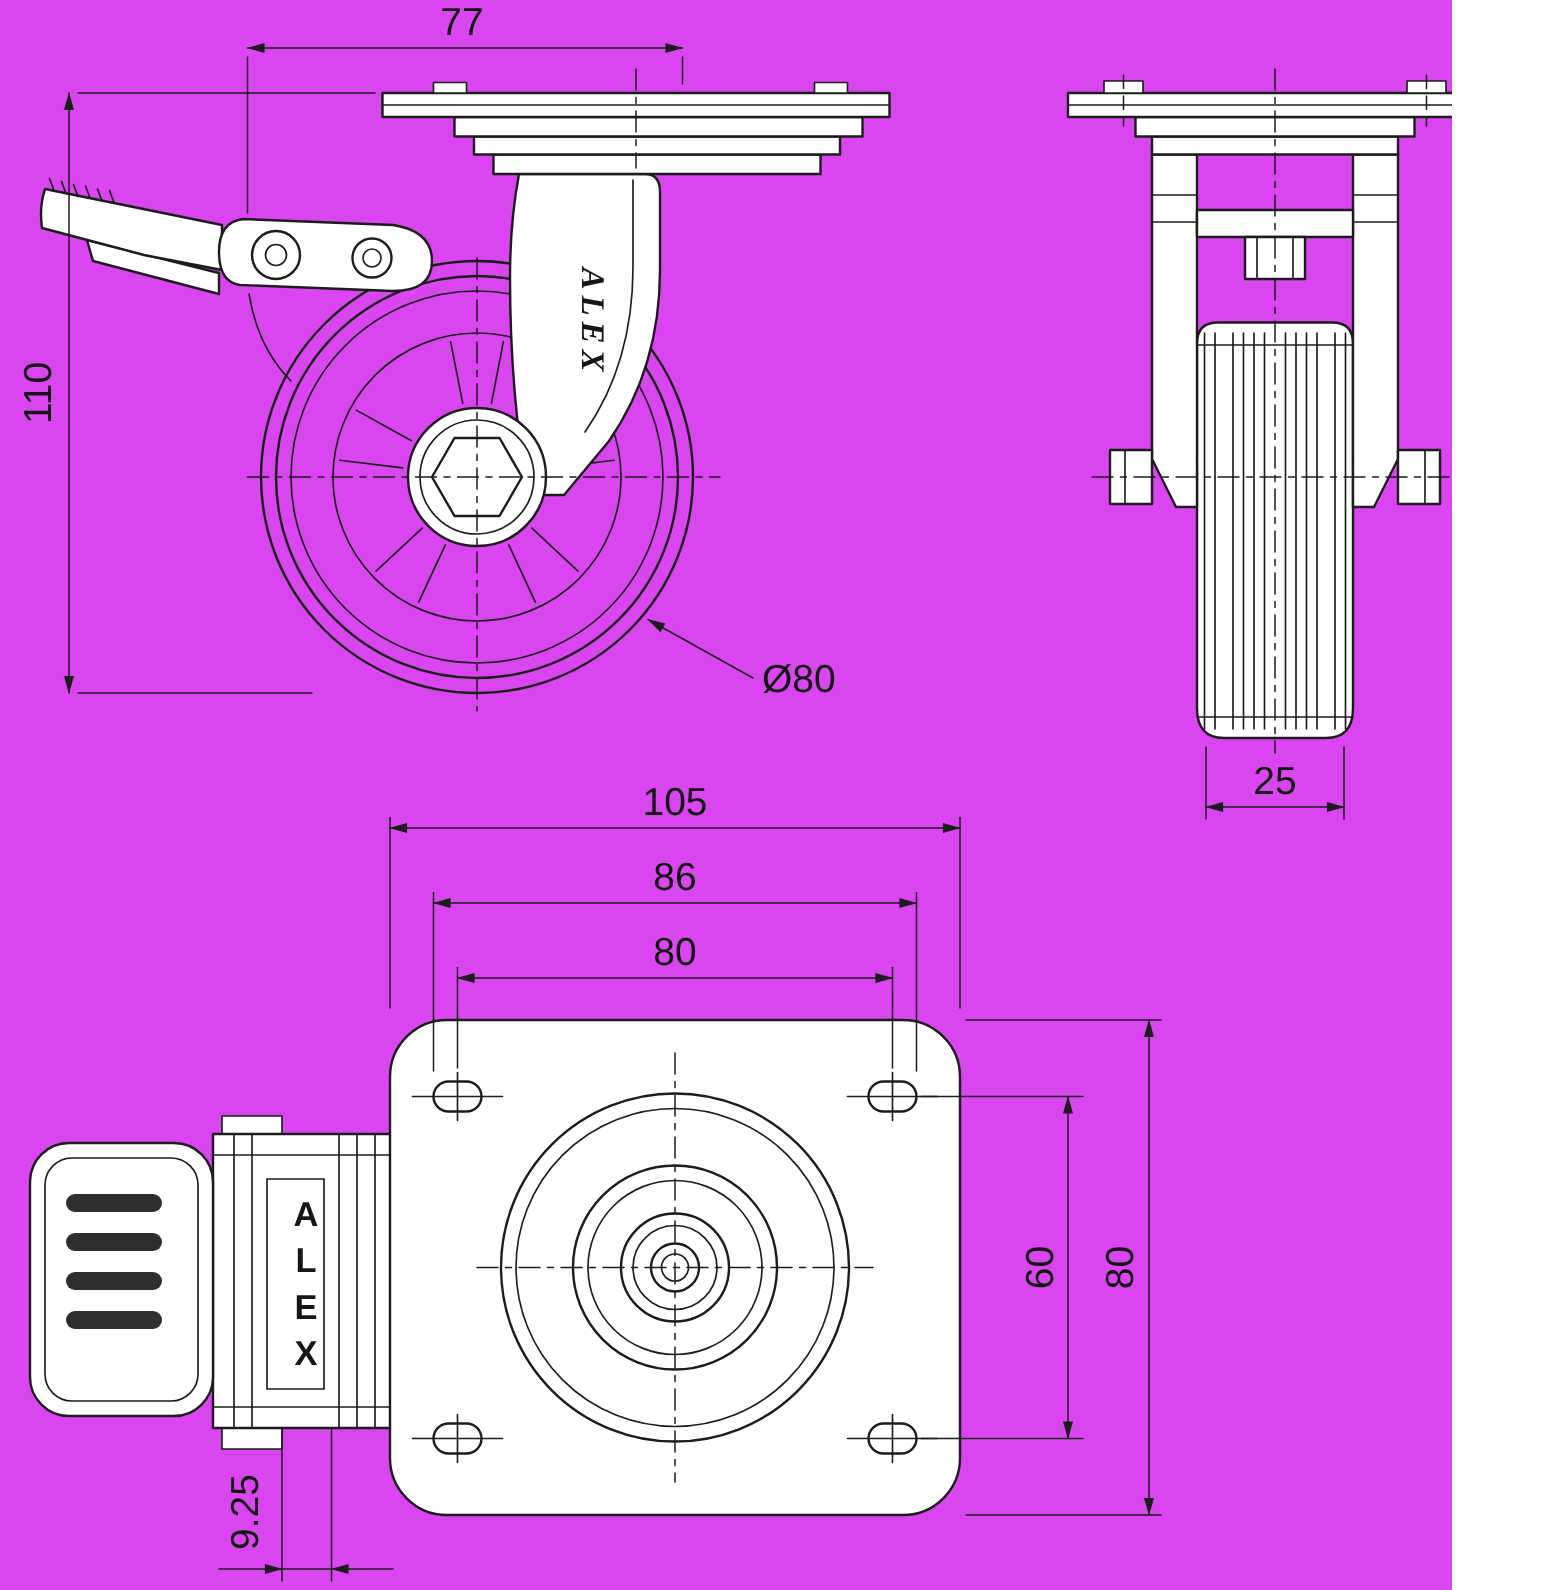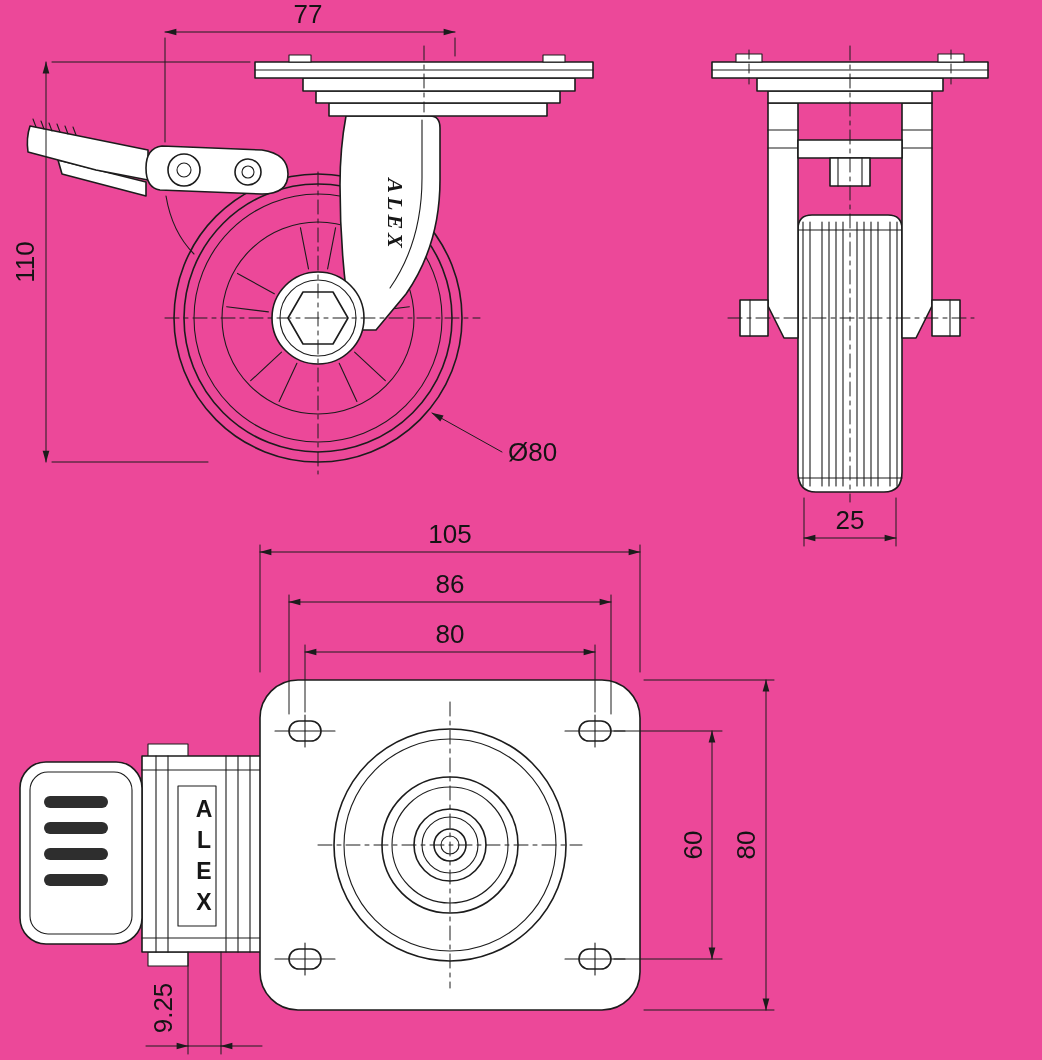--- a/index.html
+++ b/index.html
@@ -1,16 +1,16 @@
 <!DOCTYPE html>
 <html><head>
 <meta charset="utf-8">
 <style>
   html,body{margin:0;padding:0;background:#ffffff}
-  .stage{position:relative;width:1042px;height:1060px;background:#ec4899;overflow:hidden;
+  .stage{position:relative;width:968px;height:1060px;background:#d946ef;overflow:hidden;
          font-family:"Liberation Sans",sans-serif}
   .stage svg{position:absolute;left:0;top:0}
   g.root{stroke:#1c1c1c;fill:none;stroke-width:1.6;stroke-linecap:round;stroke-linejoin:round}
   .wht{fill:#ffffff}
   .dark{fill:#2e2e2e;stroke:none}
   .thin{stroke-width:1.1}
   .ctr{stroke-width:1;stroke-dasharray:14 5 4 5}
   .dsh{stroke-width:1;stroke-dasharray:9 5}
   .dims line{stroke-width:1}
   .dims text{font-size:26px;fill:#141414;stroke:none;font-family:"Liberation Sans",sans-serif}

